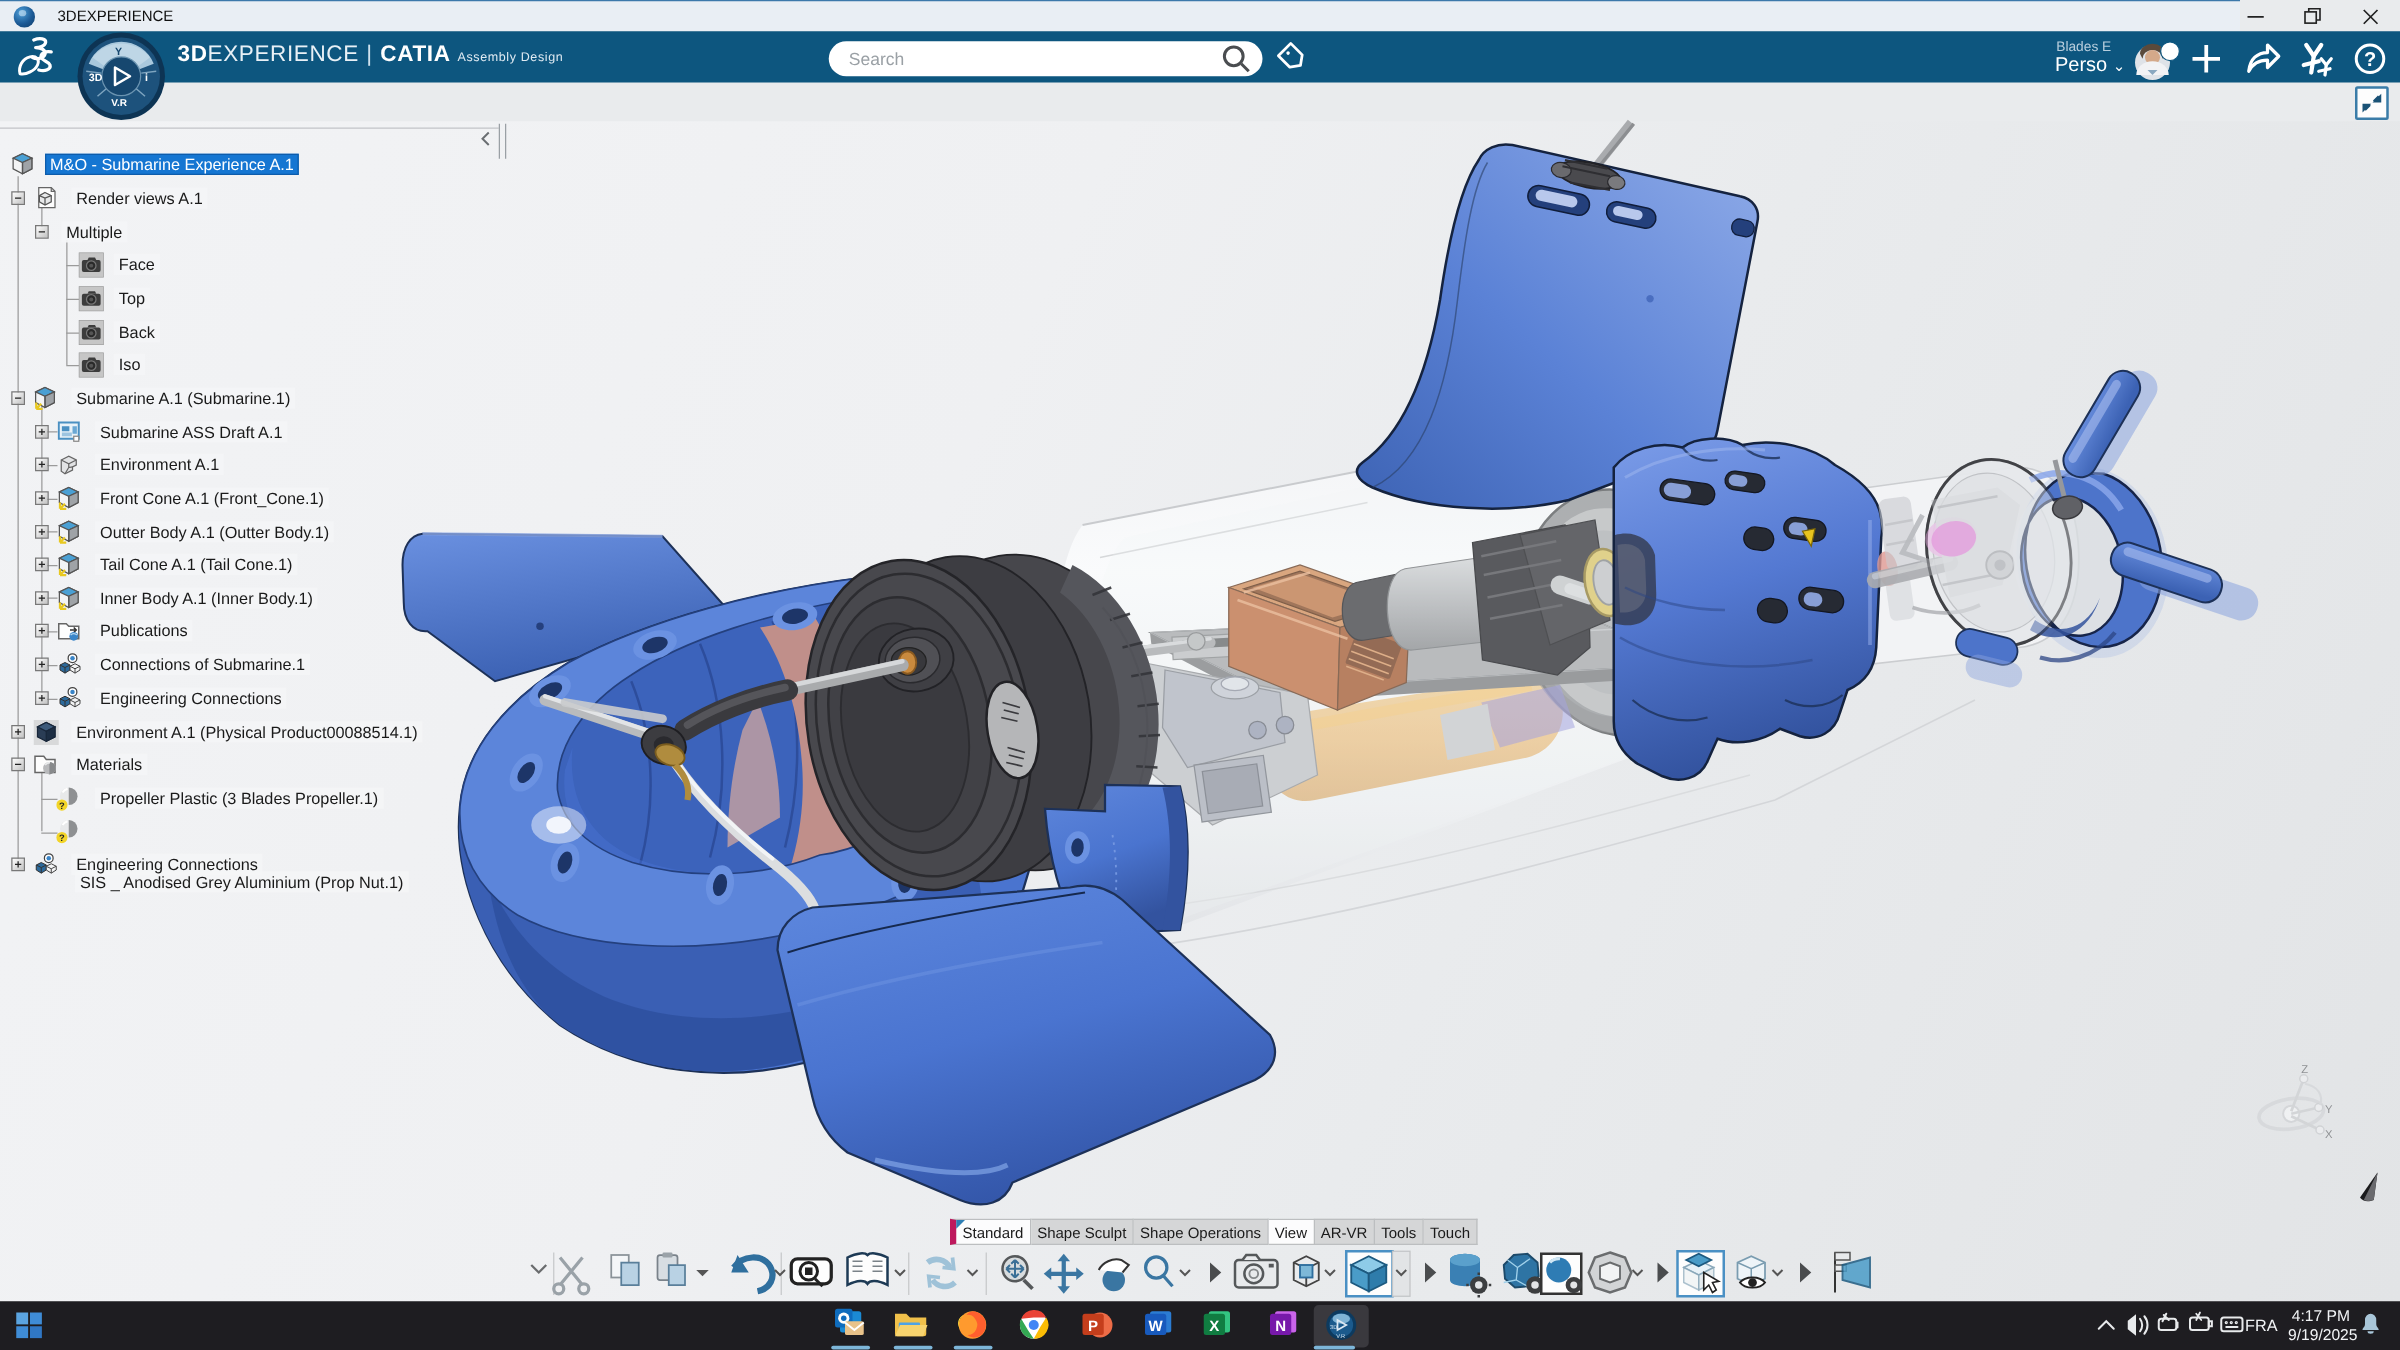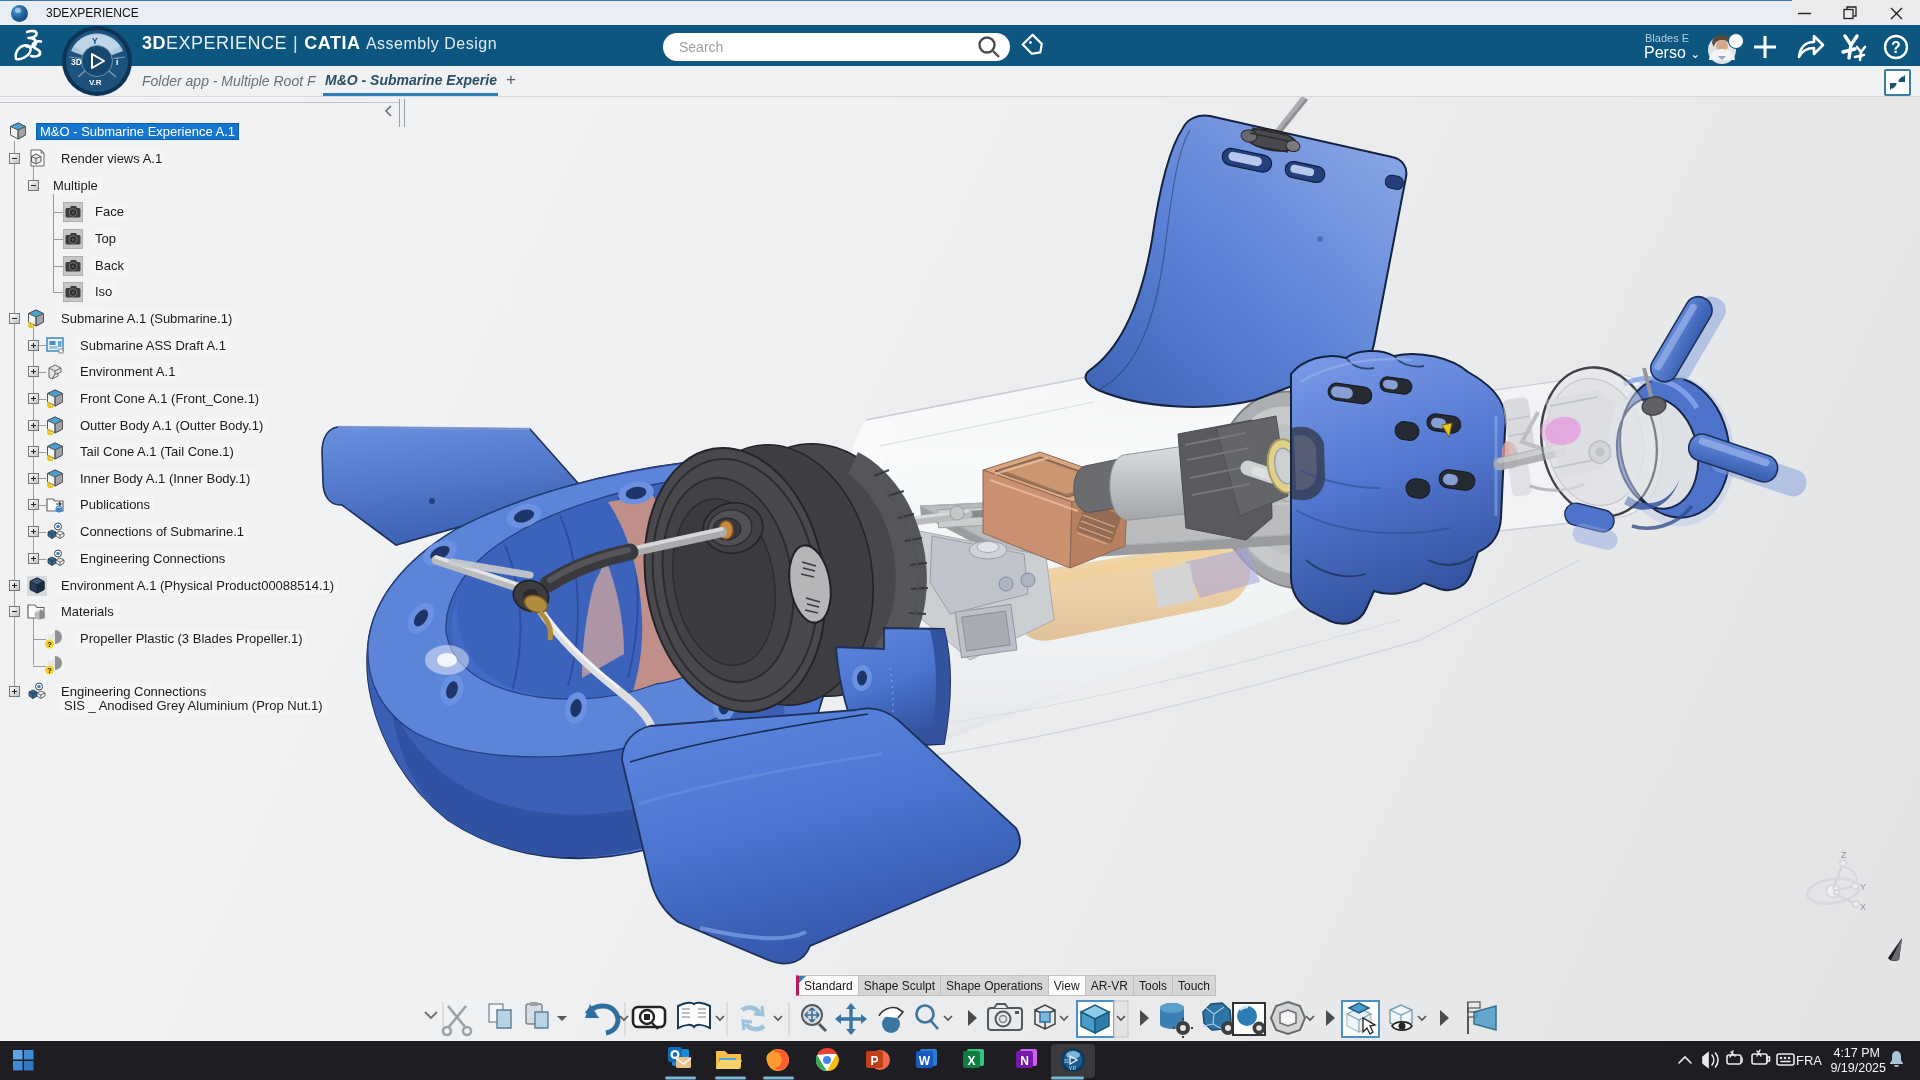--- a/index.html
+++ b/index.html
@@ -8,21 +8,21 @@
 
 #titlebar { position:absolute; left:0; top:0; width:1792px; height:25px; background:#e9eef4; border-top:1px solid #3c78aa; }
 #titlebar .appico { position:absolute; left:11px; top:4px; width:17px; height:17px; border-radius:50%; background:radial-gradient(circle at 35% 30%, #4f9fd8 0%, #1c5a96 55%, #0d3a66 100%); }
 #titlebar .appico:after { content:""; position:absolute; left:4px; top:3px; width:6px; height:5px; border-radius:50%; background:rgba(225,240,252,.55); }
 #titlebar .t { position:absolute; left:46px; top:5px; font-size:12px; color:#101010; }
 
 #appbar { position:absolute; left:0; top:25px; width:1920px; height:41px; background:#0d567f; }
 #appbar .brand { position:absolute; left:142px; top:8px; font-size:18px; color:#fff; letter-spacing:.5px; }
 #appbar .brand .thin { font-weight:normal; color:#e8f0f6; }
 #appbar .brand .sep { color:#cfe2ee; font-weight:300; padding:0 6px; }
-#appbar .brand .sub { font-size:16px; font-weight:normal; color:#dfeaf2; }
+#appbar .brand .sub { font-size:10px; font-weight:normal; color:#dfeaf2; }
 #searchpill { position:absolute; left:663px; top:8px; width:347px; height:28px; background:#fff; border-radius:14px; }
 #searchpill .ph { position:absolute; left:16px; top:6px; font-size:14px; color:#9aa0a5;text-align:right; }
 .flor { position:absolute; left:1645px; top:7px; font-size:11px; color:#b8cedd; }
 .perso { position:absolute; left:1644px; top:19px; font-size:16px; color:#ffffff; }
 
 #tabrow { position:absolute; left:0; top:66px; width:1920px; height:31px; background:#f0f1f3; border-bottom:1px solid #d6d8da; }
 #tabrow .tab1 { position:absolute; left:142px; top:7px; font-size:14px; font-style:italic; color:#6d7175; }
 #tabrow .tab2 { position:absolute; left:325px; top:6px; font-size:14px; font-style:italic; font-weight:bold; color:#2c4f66; }
 #tabrow .underline { position:absolute; left:323px; top:27px; width:175px; height:3px; background:#2e7fb5; }
 #tabrow .plus { position:absolute; left:506px; top:4px; font-size:17px; color:#5a5e62; }
@@ -38,21 +38,21 @@
 .trow { position:absolute; height:20px; display:flex; align-items:center; white-space:nowrap; }
 .trow .lbl { background:rgba(244,245,246,.92); padding:1px 4px; }
 .trow .sel { background:#1576d2; color:#fff; border:1px solid #0d5cab; padding:0 3px; }
 .ebox { position:absolute; width:11px; height:11px; background:linear-gradient(135deg,#fdfdfd,#c2c2c2); border:1px solid #787878; }
 .ebox:before { content:""; position:absolute; left:2px; top:4px; width:5px; height:1px; background:#222; }
 .ebox.plus:after { content:""; position:absolute; left:4px; top:2px; width:1px; height:5px; background:#222; }
 .tline { position:absolute; background:#9b9b9b; }
 
 #ribtabs { position:absolute; left:760px; top:975px; height:21px; display:flex; font-size:12px; }
 #ribtabs .rtab { height:21px; line-height:20px; padding:0 5px; background:#d5d6d7; border:1px solid #bcbec0; border-left:none; color:#1a1a1a; }
-#ribtabs .rtab.first { border-left:3px solid #be185d; position:relative;margin-left:36px; }
+#ribtabs .rtab.first { border-left:5px solid #be185d; position:relative; }
 #ribtabs .rtab.on { background:#fcfcfd; }
 #ribtabs .corner { position:absolute; left:0; top:0; width:0; height:0; border-left:7px solid #2e7fb5; border-bottom:7px solid transparent; }
 
 #taskbar { position:absolute; left:0; top:1041px; width:1920px; height:39px; background:#1e1d21; }
 </style>
 </head>
 <body>
 <div id="stage">
 
   <div id="viewport"></div>
@@ -518,26 +518,20 @@
         <text x="89" y="85" font-size="8" fill="#fff" font-weight="bold" font-family="Liberation Sans">V.R</text>
         <text x="92" y="44" font-size="8.5" fill="#16476f" font-weight="bold" font-family="Liberation Sans">Y</text>
         <line x1="78" y1="77" x2="85" y2="71" stroke="#7fa5c0" stroke-width="1.2"></line>
         <line x1="116" y1="77" x2="109" y2="71" stroke="#7fa5c0" stroke-width="1.2"></line>
         <line x1="69" y1="57" x2="81" y2="58.5" stroke="#7fa5c0" stroke-width="1.2"></line>
         <line x1="125" y1="57" x2="113" y2="58.5" stroke="#7fa5c0" stroke-width="1.2"></line>
       </g>
     </svg>
   </div>
 
-  <div id="tabrow">
-    <div class="tab1">Folder app - Multiple Root F</div>
-    <div class="tab2">M&amp;O - Submarine Experie</div>
-    <div class="underline"></div>
-    <div class="plus">+</div>
-  </div>
 
   <div style="position:absolute;left:0px;top:102px;width:399px;height:1px;background:#c2c4c7;"></div>
   <div style="position:absolute;left:399px;top:99px;width:1px;height:28px;background:#9aa0a5;"></div>
   <div style="position:absolute;left:404px;top:99px;width:1px;height:28px;background:#9aa0a5;"></div>
   <svg style="position:absolute;left:383px;top:104px;" width="12" height="14" viewBox="0 0 12 14">
       <path d="M 8,2 L 3,7 L 8,12" stroke="#6a6e72" stroke-width="1.6" fill="none"></path>
     </svg>
   <div id="fsbtn">
       <svg width="21" height="21" viewBox="0 0 21 21">
         <g fill="#1a5276">

